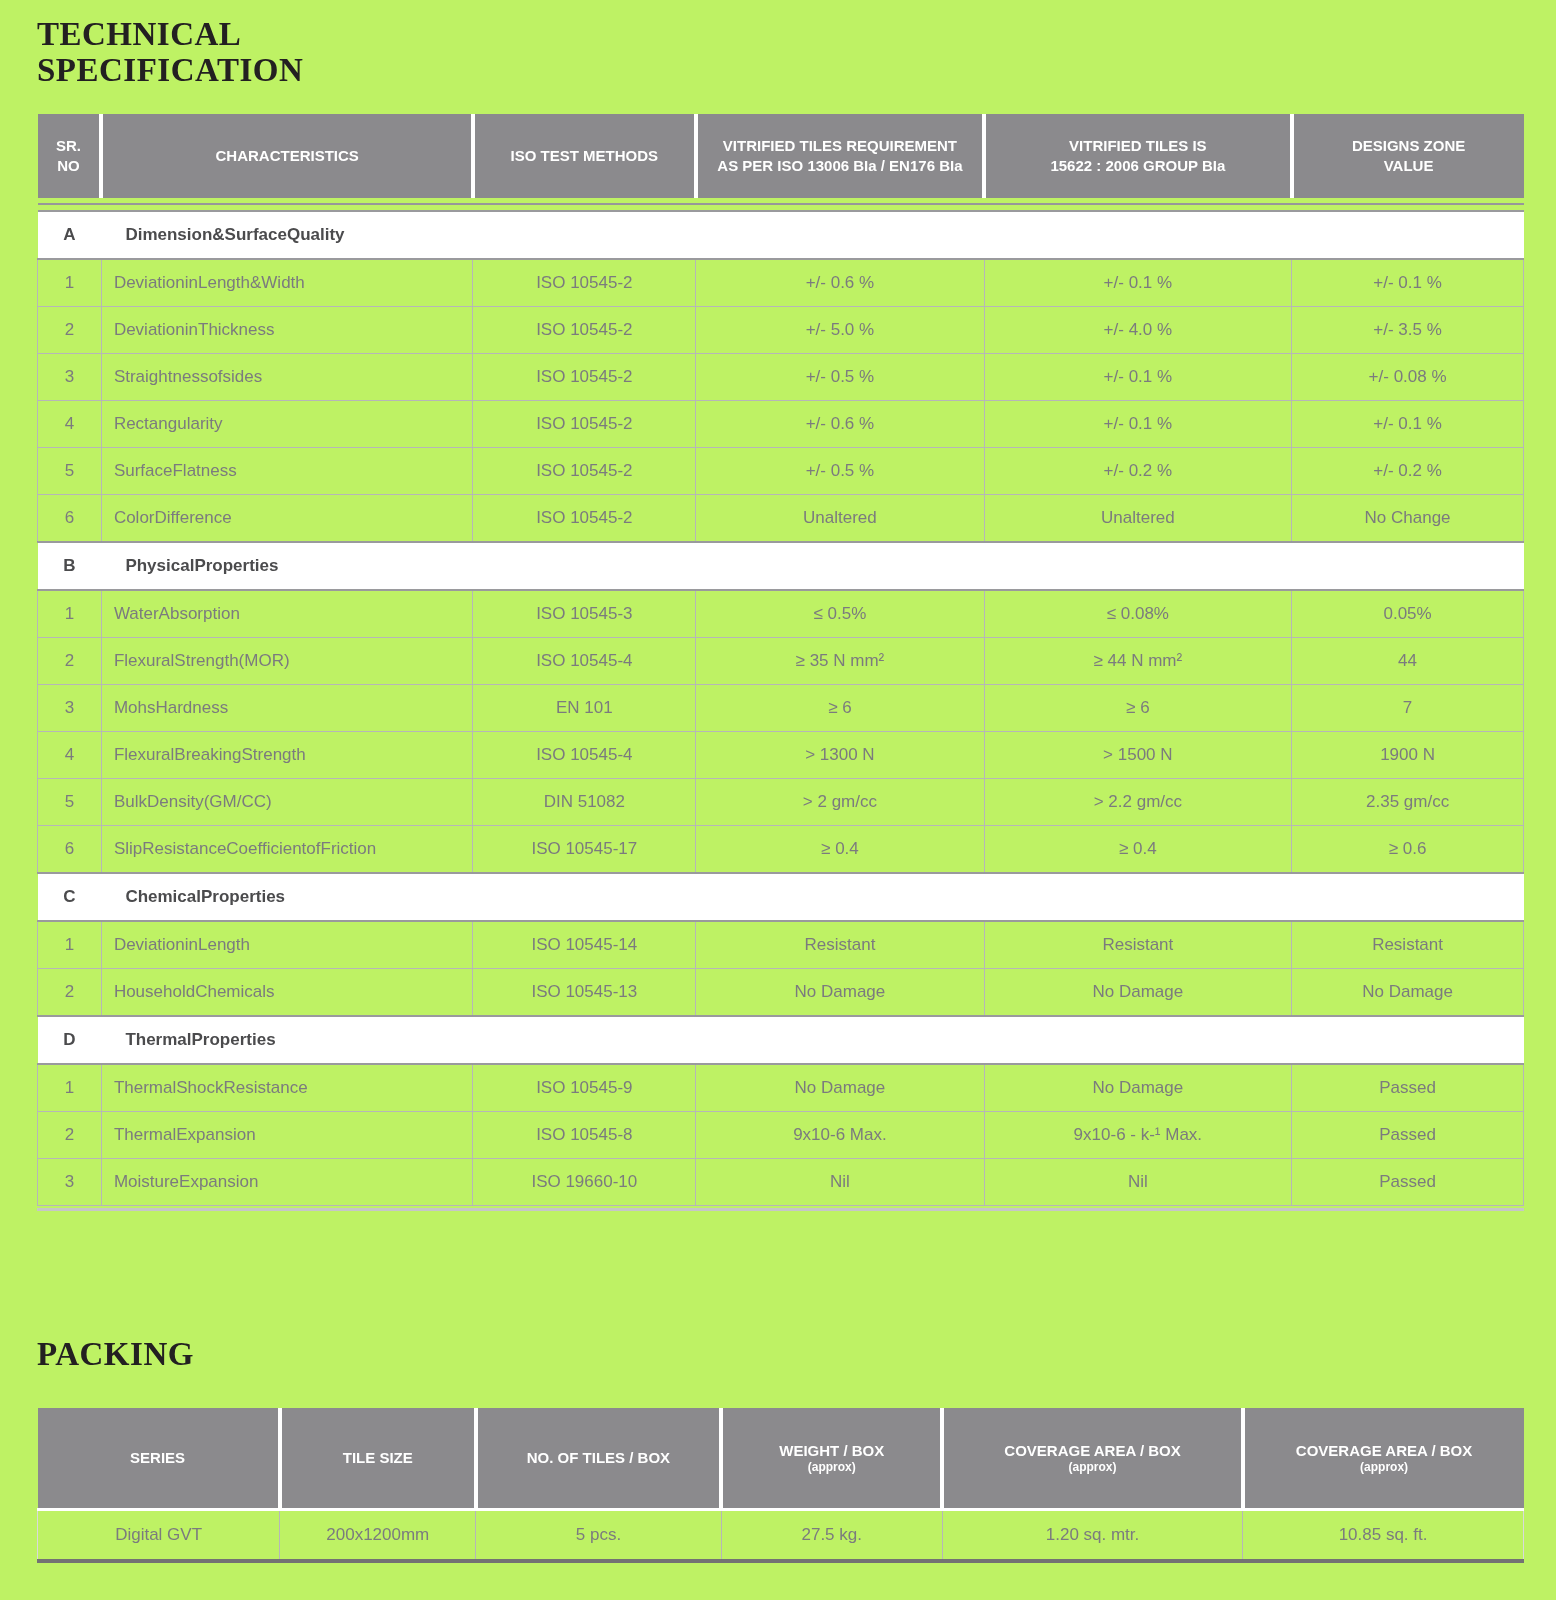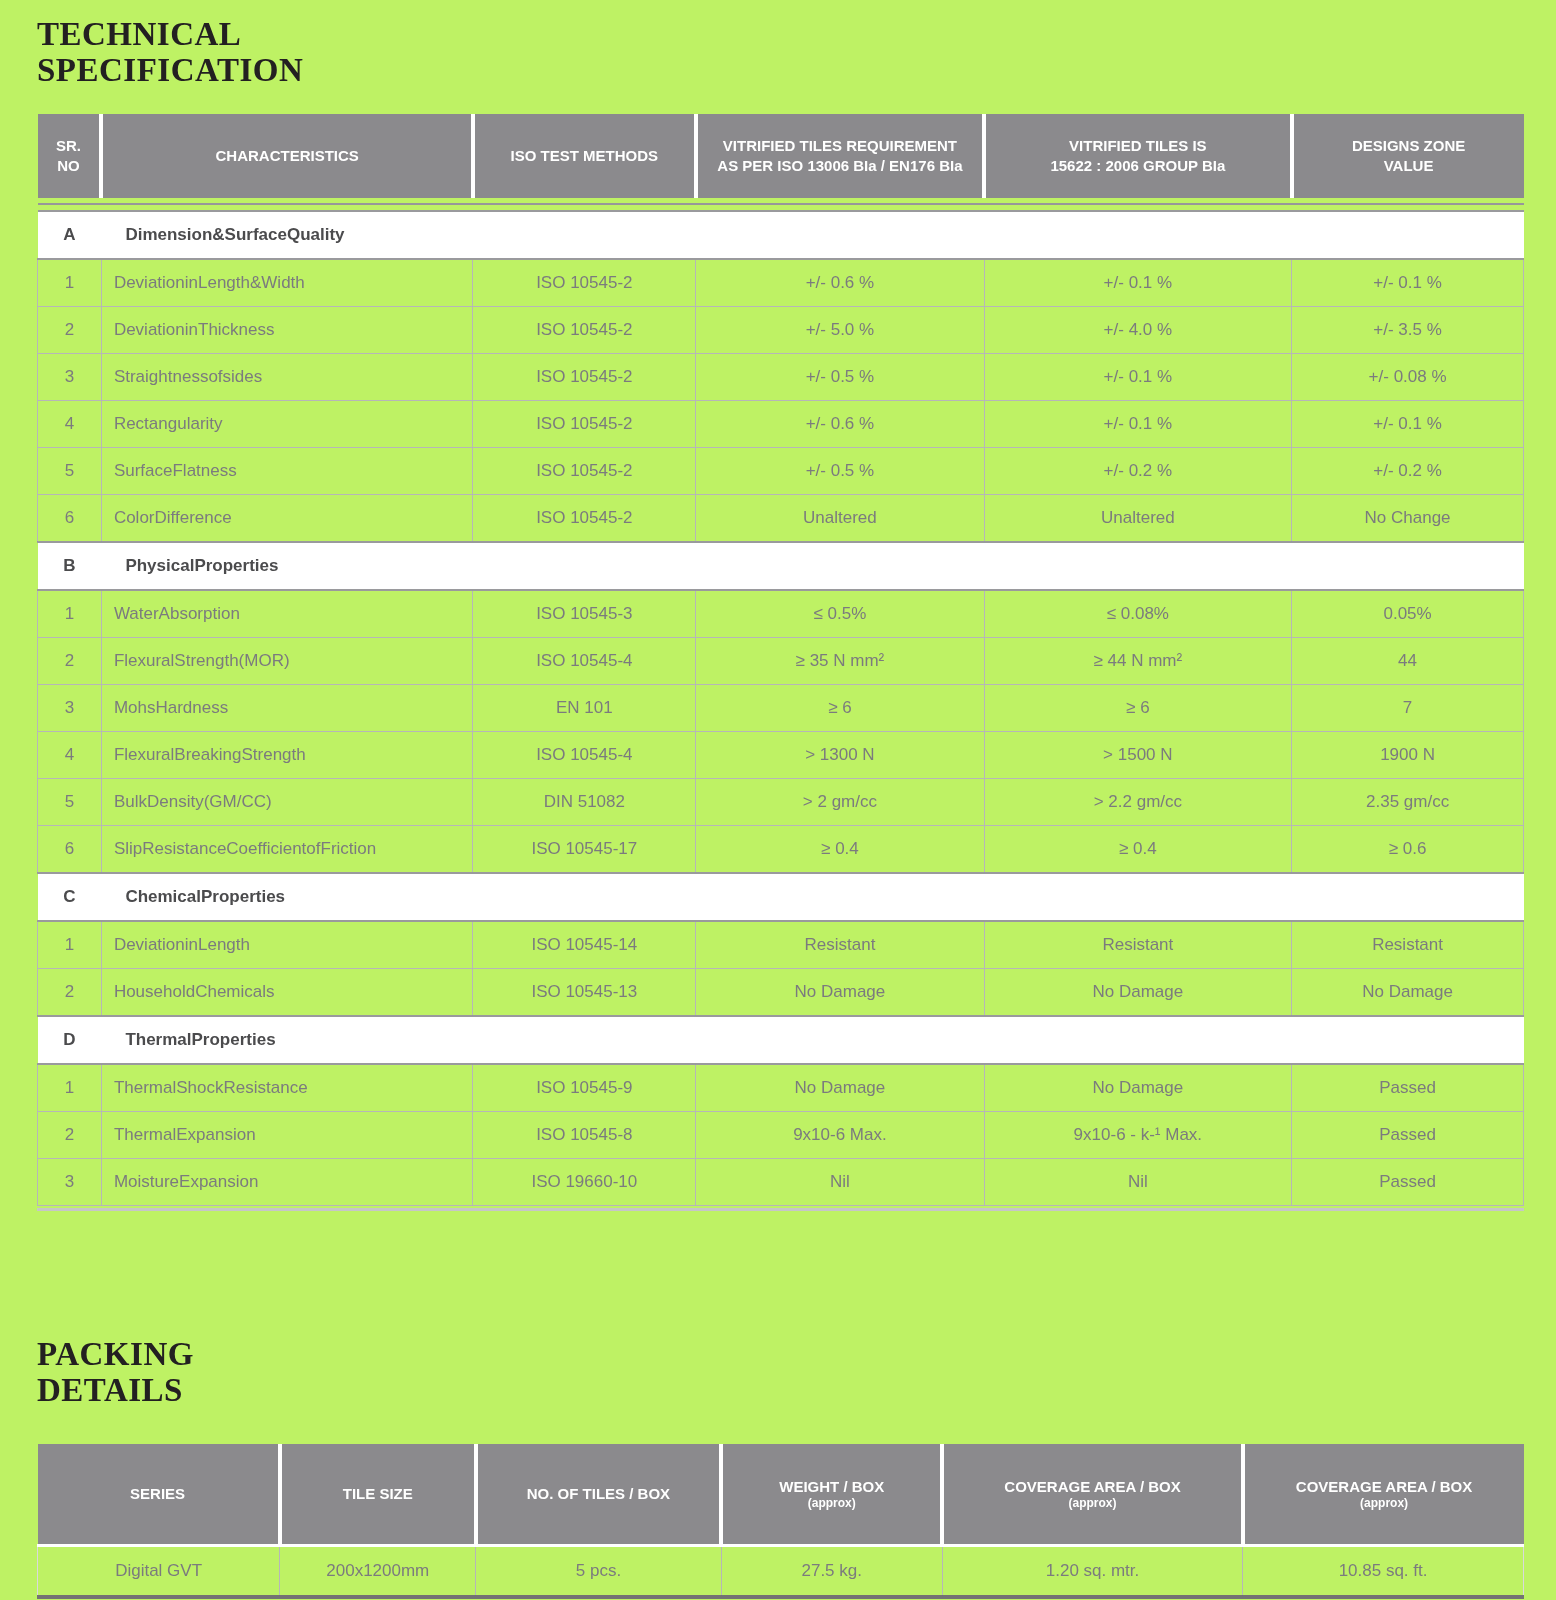--- a/index.html
+++ b/index.html
@@ -280,21 +280,20 @@
           <td>Nil</td>
           <td>Nil</td>
           <td>Passed</td>
         </tr>
       </tbody>
   </table>
   <div class="bottom-rule"></div>
 
   <div class="doc-title packing-title">
     <div>PACKING</div>
-    <div>DETAILS</div>
   </div>
 
   <table class="packing-table">
     <colgroup>
       <col style="width:16.3%">
       <col style="width:13.2%">
       <col style="width:16.5%">
       <col style="width:14.9%">
       <col style="width:20.2%">
       <col style="width:18.9%">

